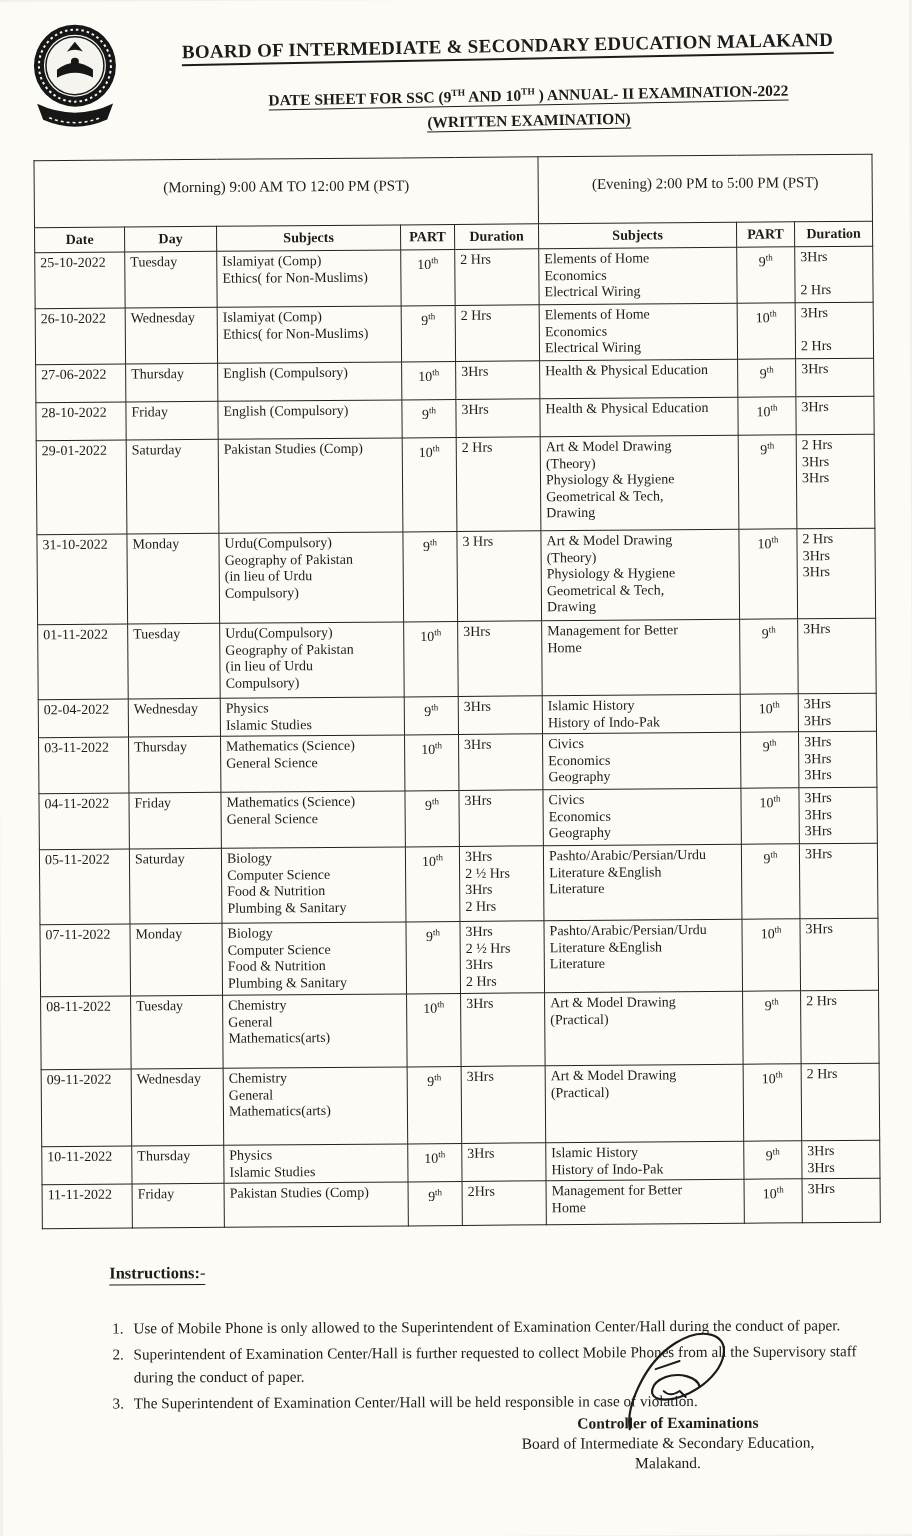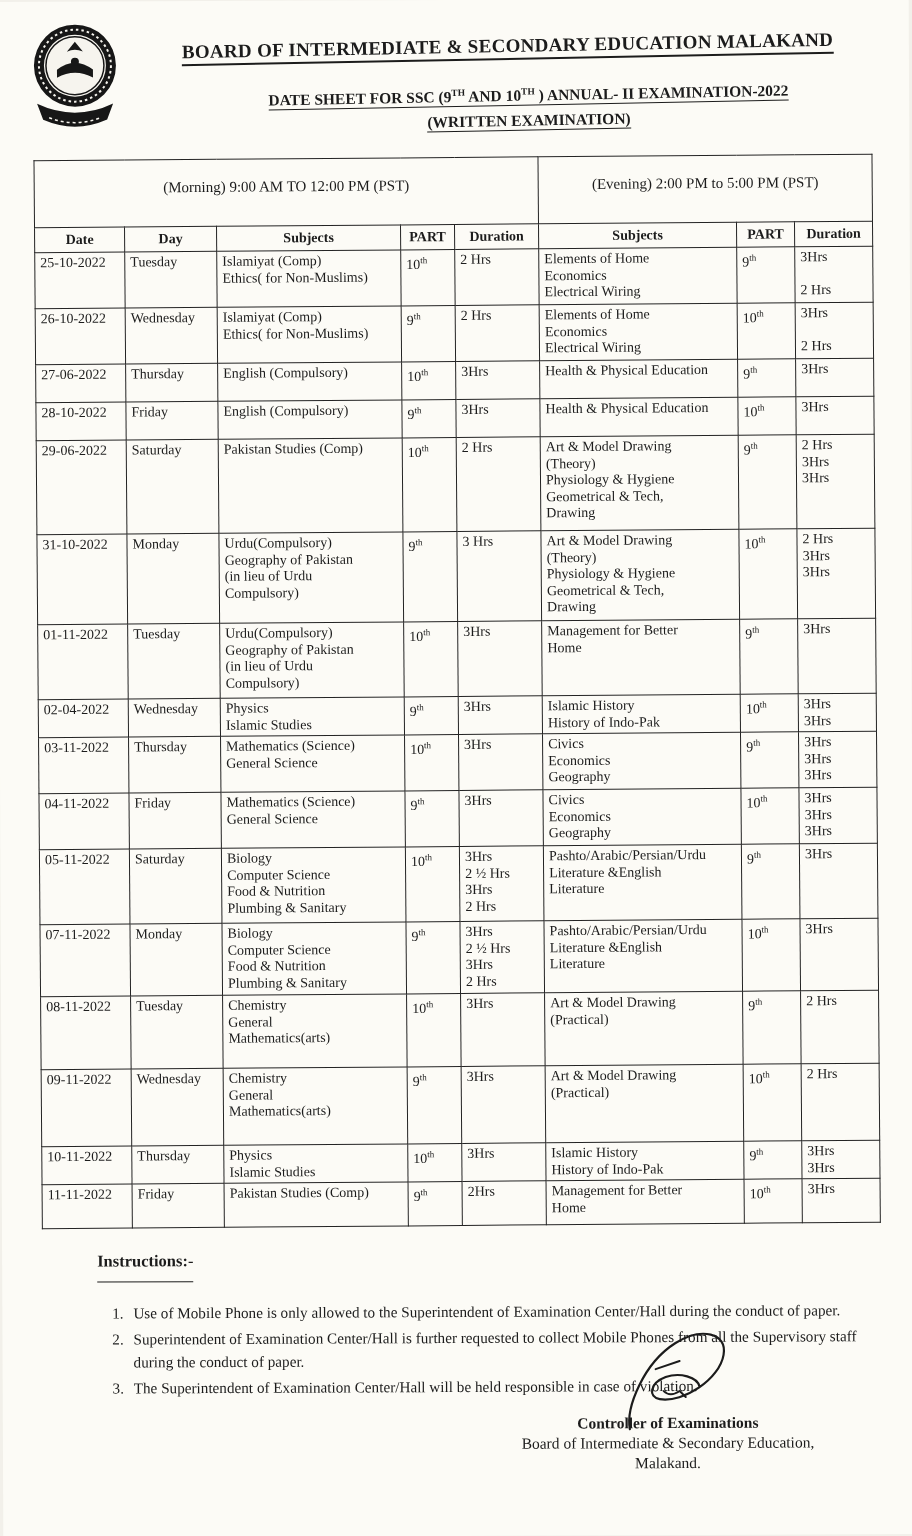--- a/index.html
+++ b/index.html
@@ -41,35 +41,35 @@
     vertical-align:top;
     padding:2px 5px;
     line-height:16.5px;
     overflow:hidden;
   }
   tr.session-row th{height:50px;font-weight:normal;font-size:15px;vertical-align:middle;padding-bottom:14px;}
   tr.cols-row th{height:22px;font-weight:bold;vertical-align:middle;padding:1px 2px;}
   td.c-date{padding-top:3px;}
   td.c-day{padding-left:8px;padding-top:3px;}
   td.c-subj{padding-left:7px;}
-  td.c-part{}
+  td.c-part{text-align:center;}
   td.c-dur{padding-left:7px;}
   td sup, tr.cols-row sup{font-size:9px;}
   
   tbody tr:nth-child(1){height:56px;}  tbody tr:nth-child(2){height:56px;}
   tbody tr:nth-child(3){height:38px;}  tbody tr:nth-child(4){height:38px;}
   tbody tr:nth-child(5){height:94px;}  tbody tr:nth-child(6){height:90px;}
   tbody tr:nth-child(7){height:75px;}  tbody tr:nth-child(8){height:36px;}
   tbody tr:nth-child(9){height:56px;}  tbody tr:nth-child(10){height:56px;}
   tbody tr:nth-child(11){height:75px;} tbody tr:nth-child(12){height:72px;}
   tbody tr:nth-child(13){height:73px;} tbody tr:nth-child(14){height:77px;}
   tbody tr:nth-child(15){height:38px;} tbody tr:nth-child(16){height:44px;}
   
   .instructions{margin:24px 20px 0 95px;}
-  .instructions h2{font-size:16.5px;margin:0;display:inline-block;border-bottom:1.8px solid #1c1c1c;padding-bottom:10px;}
+  .instructions h2{font-size:16.5px;margin:12px;display:inline-block;border-bottom:1.8px solid #1c1c1c;padding-bottom:1px;}
   .instructions ol{margin:20px 0 0 0;padding-left:30px;font-size:15.2px;line-height:1.5;}
   .instructions li{margin-bottom:3px;padding-left:6px;}
   
   .sig-block{position:absolute;left:450px;top:1330px;width:430px;text-align:center;}
   .sig-scribble{display:block;margin:0 auto -20px auto;}
   .sig-title{font-weight:bold;font-size:15.5px;}
   .sig-org{font-size:15.5px;margin-top:2px;}
   .sig-city{font-size:15.5px;margin-top:2px;}
 </style>
 </head>
@@ -205,21 +205,21 @@
           </td>
           <td class="c-subj">
             <div>Health &amp; Physical Education</div>
           </td>
           <td class="c-part">10<sup>th</sup></td>
           <td class="c-dur">
             <div>3Hrs</div>
           </td>
         </tr>
         <tr>
-          <td class="c-date">29-06-2022</td>
+          <td class="c-date">29-01-2022</td>
           <td class="c-day">Saturday</td>
           <td class="c-subj">
             <div>Pakistan Studies (Comp)</div>
           </td>
           <td class="c-part">10<sup>th</sup></td>
           <td class="c-dur">
             <div>2 Hrs</div>
           </td>
           <td class="c-subj">
             <div>Art &amp; Model Drawing</div>

